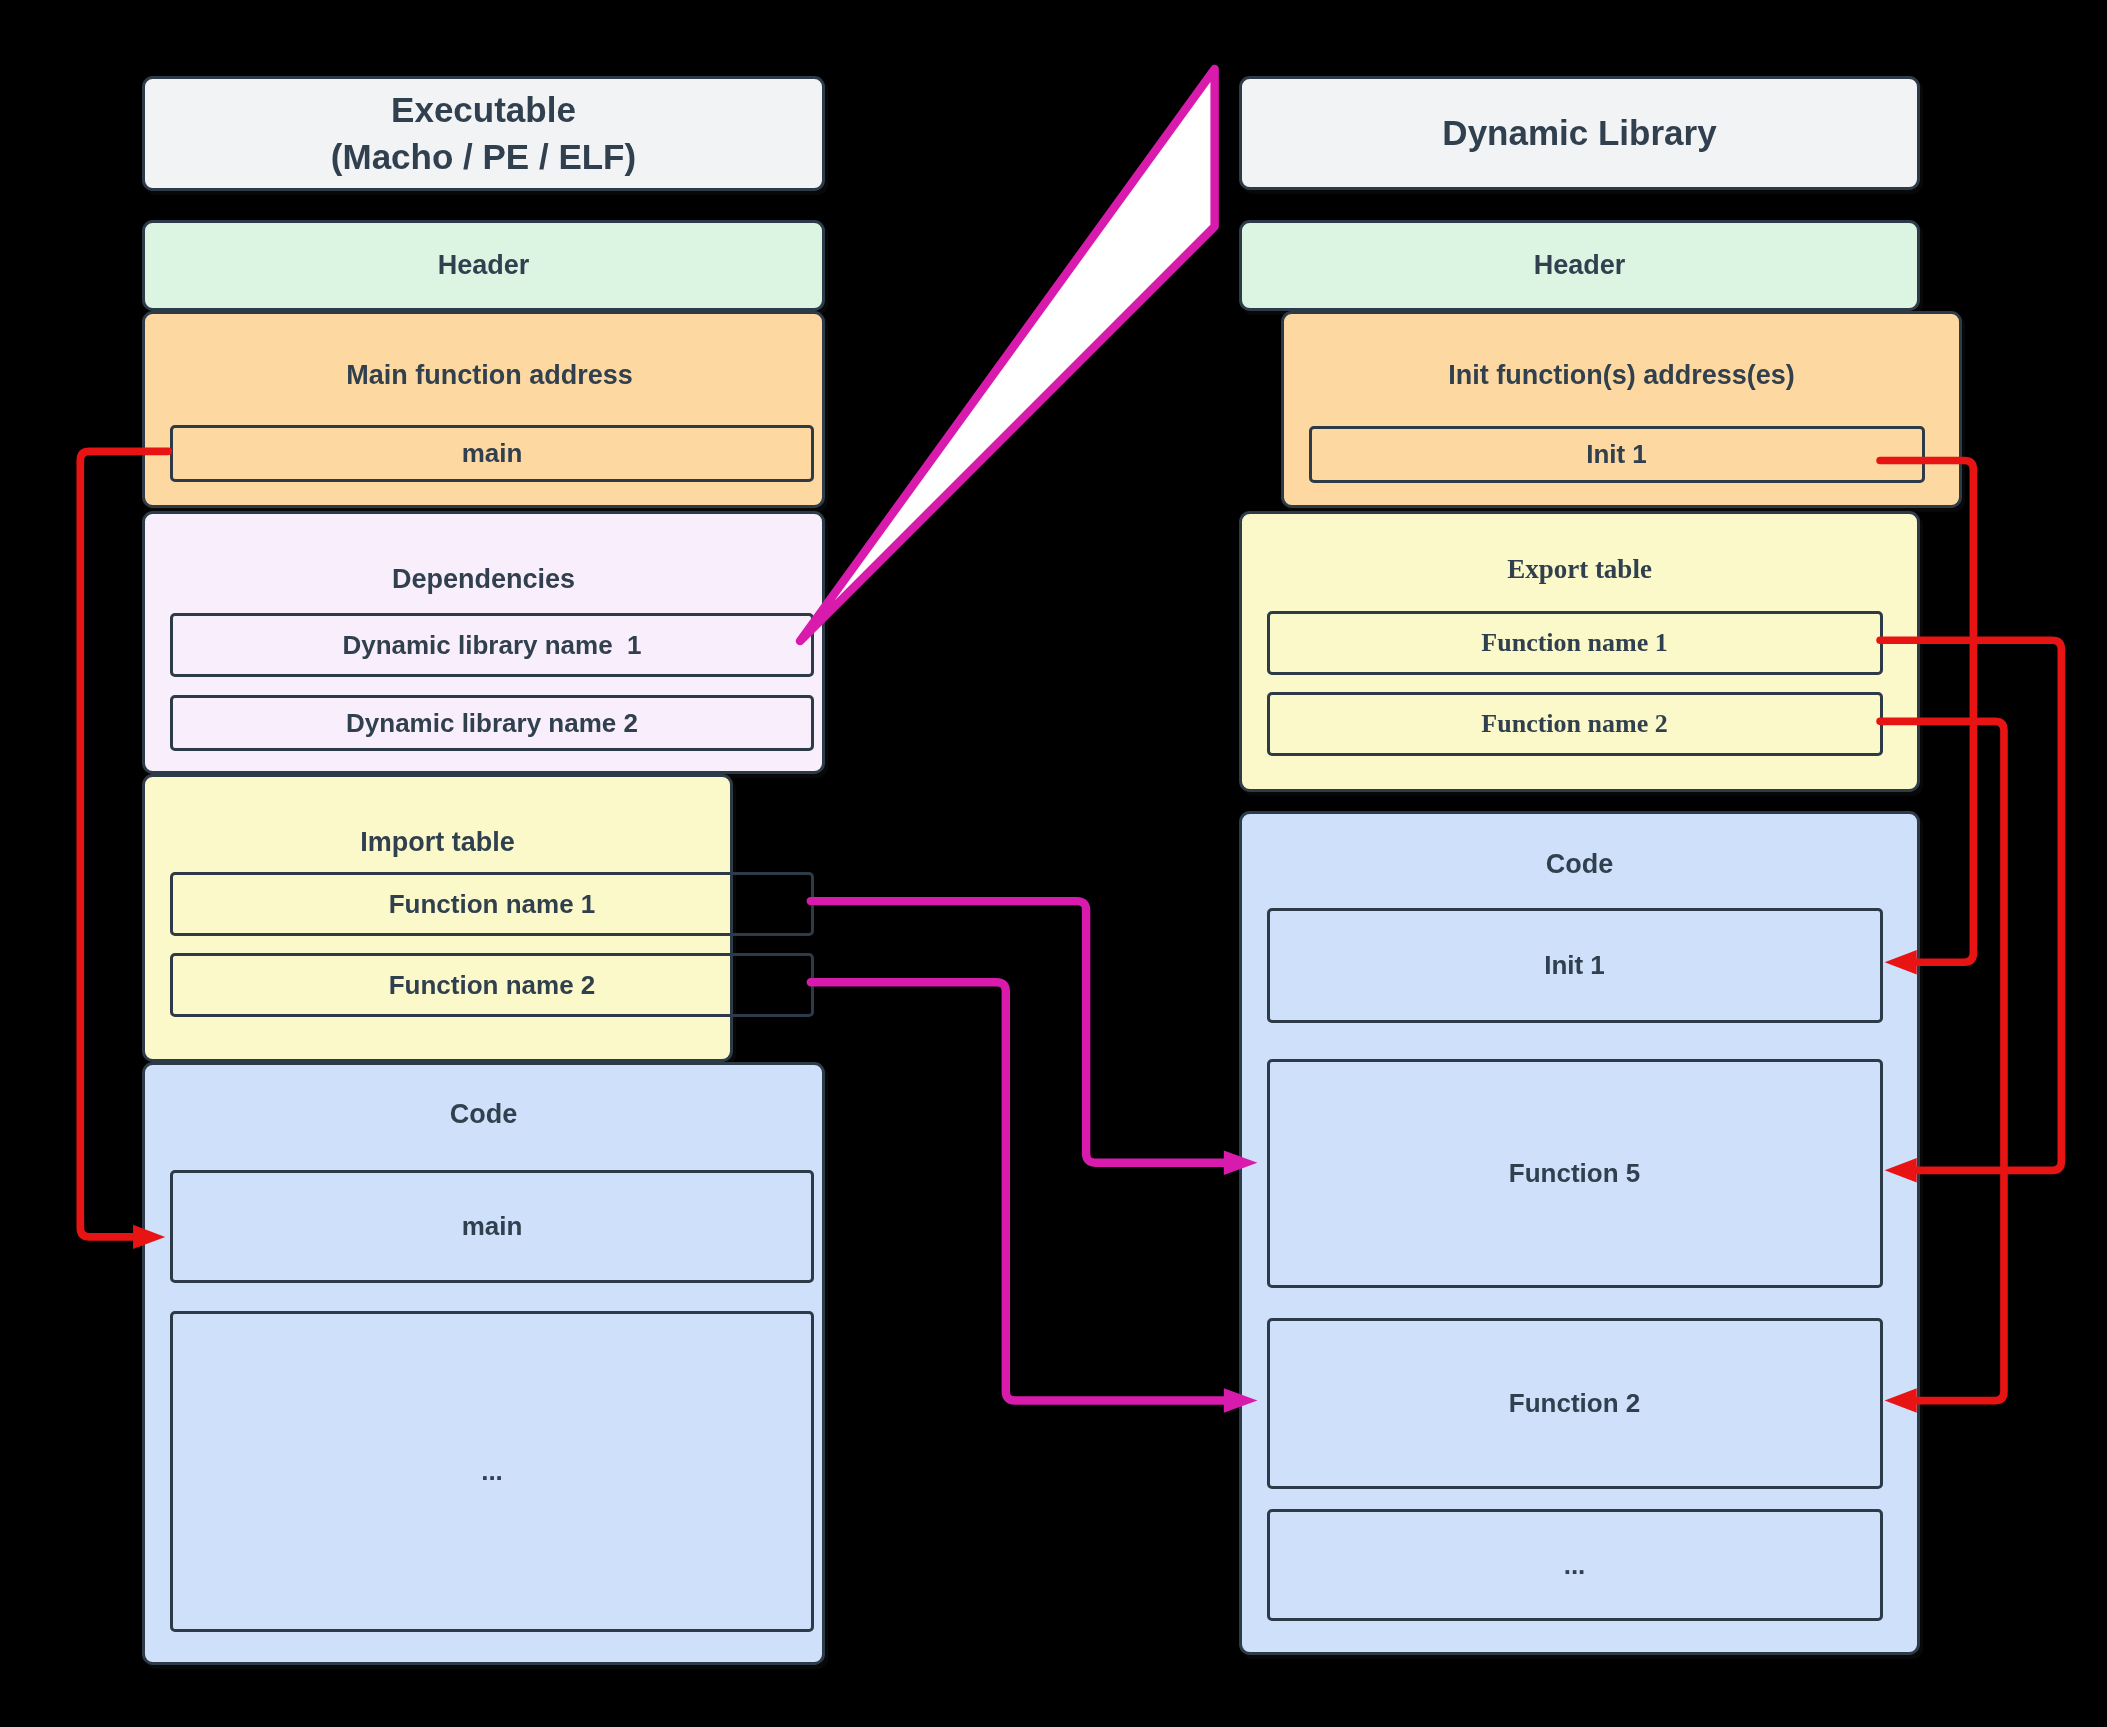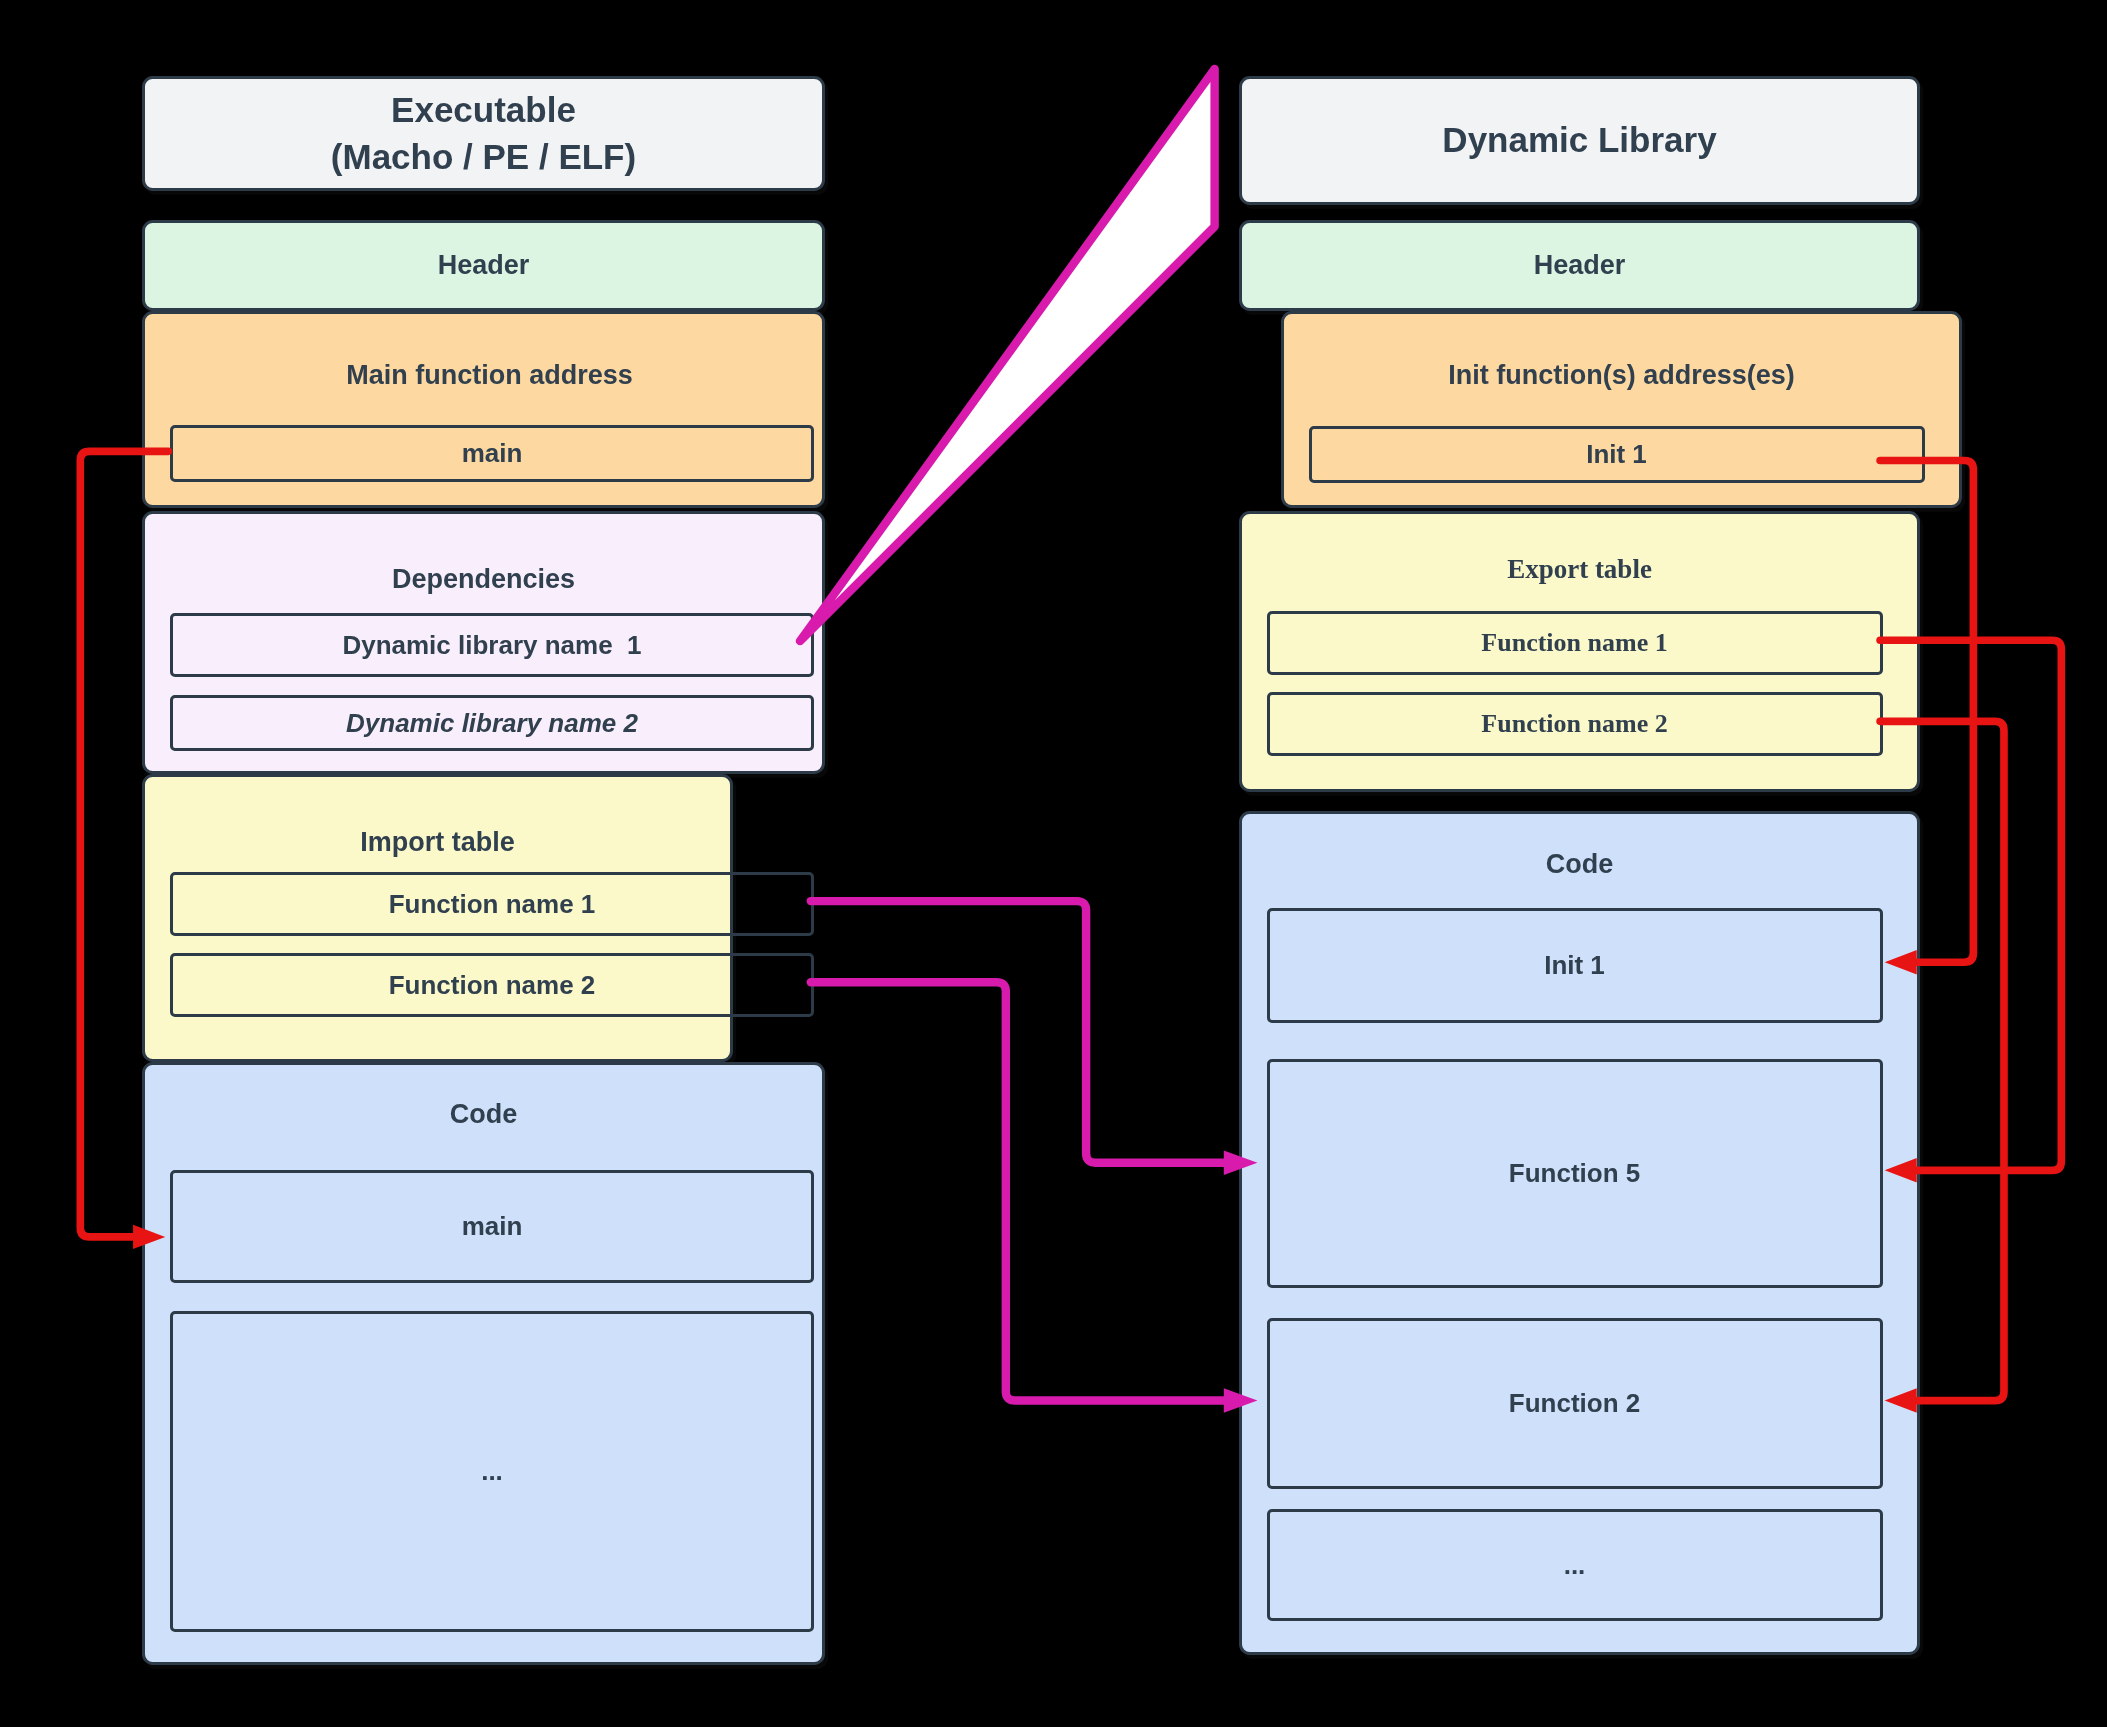--- a/index.html
+++ b/index.html
@@ -96,36 +96,36 @@
   </div>
 
   <div class="sec" style="left: 142px; top: 311px; width: 683px; height: 197px; background-color: rgb(253, 216, 160);">
     <div class="sec-label" style="top:46px;padding-left:6px;">Main function address</div>
     <div class="inner-box" style="left:25px; top:111px; width:644px; height:57px;">main</div>
   </div>
 
   <div class="sec" style="left: 142px; top: 511px; width: 683px; height: 263px; background-color: rgb(249, 238, 251);">
     <div class="sec-label" style="top:50px;">Dependencies</div>
     <div class="inner-box" style="left:25px; top:99px; width:644px; height:64px;">Dynamic library name  1</div>
-    <div class="inner-box" style="left:25px; top:181px; width:644px; height:56px;font-style:italic;">Dynamic library name 2</div>
+    <div class="inner-box" style="left:25px; top:181px; width:644px; height:56px;">Dynamic library name 2</div>
   </div>
 
   <div class="sec" style="left: 142px; top: 774px; width: 591px; height: 288px; background-color: rgb(251, 249, 201);">
     <div class="sec-label" style="top:50px;">Import table</div>
     <div class="inner-box" style="left:25px; top:95px; width:644px; height:64px;">Function name 1</div>
     <div class="inner-box" style="left:25px; top:176px; width:644px; height:64px;">Function name 2</div>
   </div>
 
   <div class="sec" style="left: 142px; top: 1062px; width: 683px; height: 603px; background-color: rgb(207, 225, 250);">
     <div class="sec-label" style="top:34px;">Code</div>
     <div class="inner-box" style="left:25px; top:105px; width:644px; height:113px;">main</div>
     <div class="inner-box" style="left:25px; top:246px; width:644px; height:321px;">...</div>
   </div>
 
-  <div class="sec title-box" style="left: 1239px; top: 76px; width: 681px; height: 129px; background-color: rgb(242, 243, 245);">
+  <div class="sec title-box" style="left: 1239px; top: 76px; width: 681px; height: 114px; background-color: rgb(242, 243, 245);">
     <div class="title-line">Dynamic Library</div>
   </div>
 
   <div class="sec" style="left: 1239px; top: 220px; width: 681px; height: 91px; background-color: rgb(220, 245, 227);">
     <div class="center-label">Header</div>
   </div>
 
   <div class="sec" style="left: 1281px; top: 311px; width: 681px; height: 197px; background-color: rgb(253, 216, 160);">
     <div class="sec-label" style="top:46px;">Init function(s) address(es)</div>
     <div class="inner-box" style="left:24.5px; top:112px; width:616px; height:57px;">Init 1</div>

